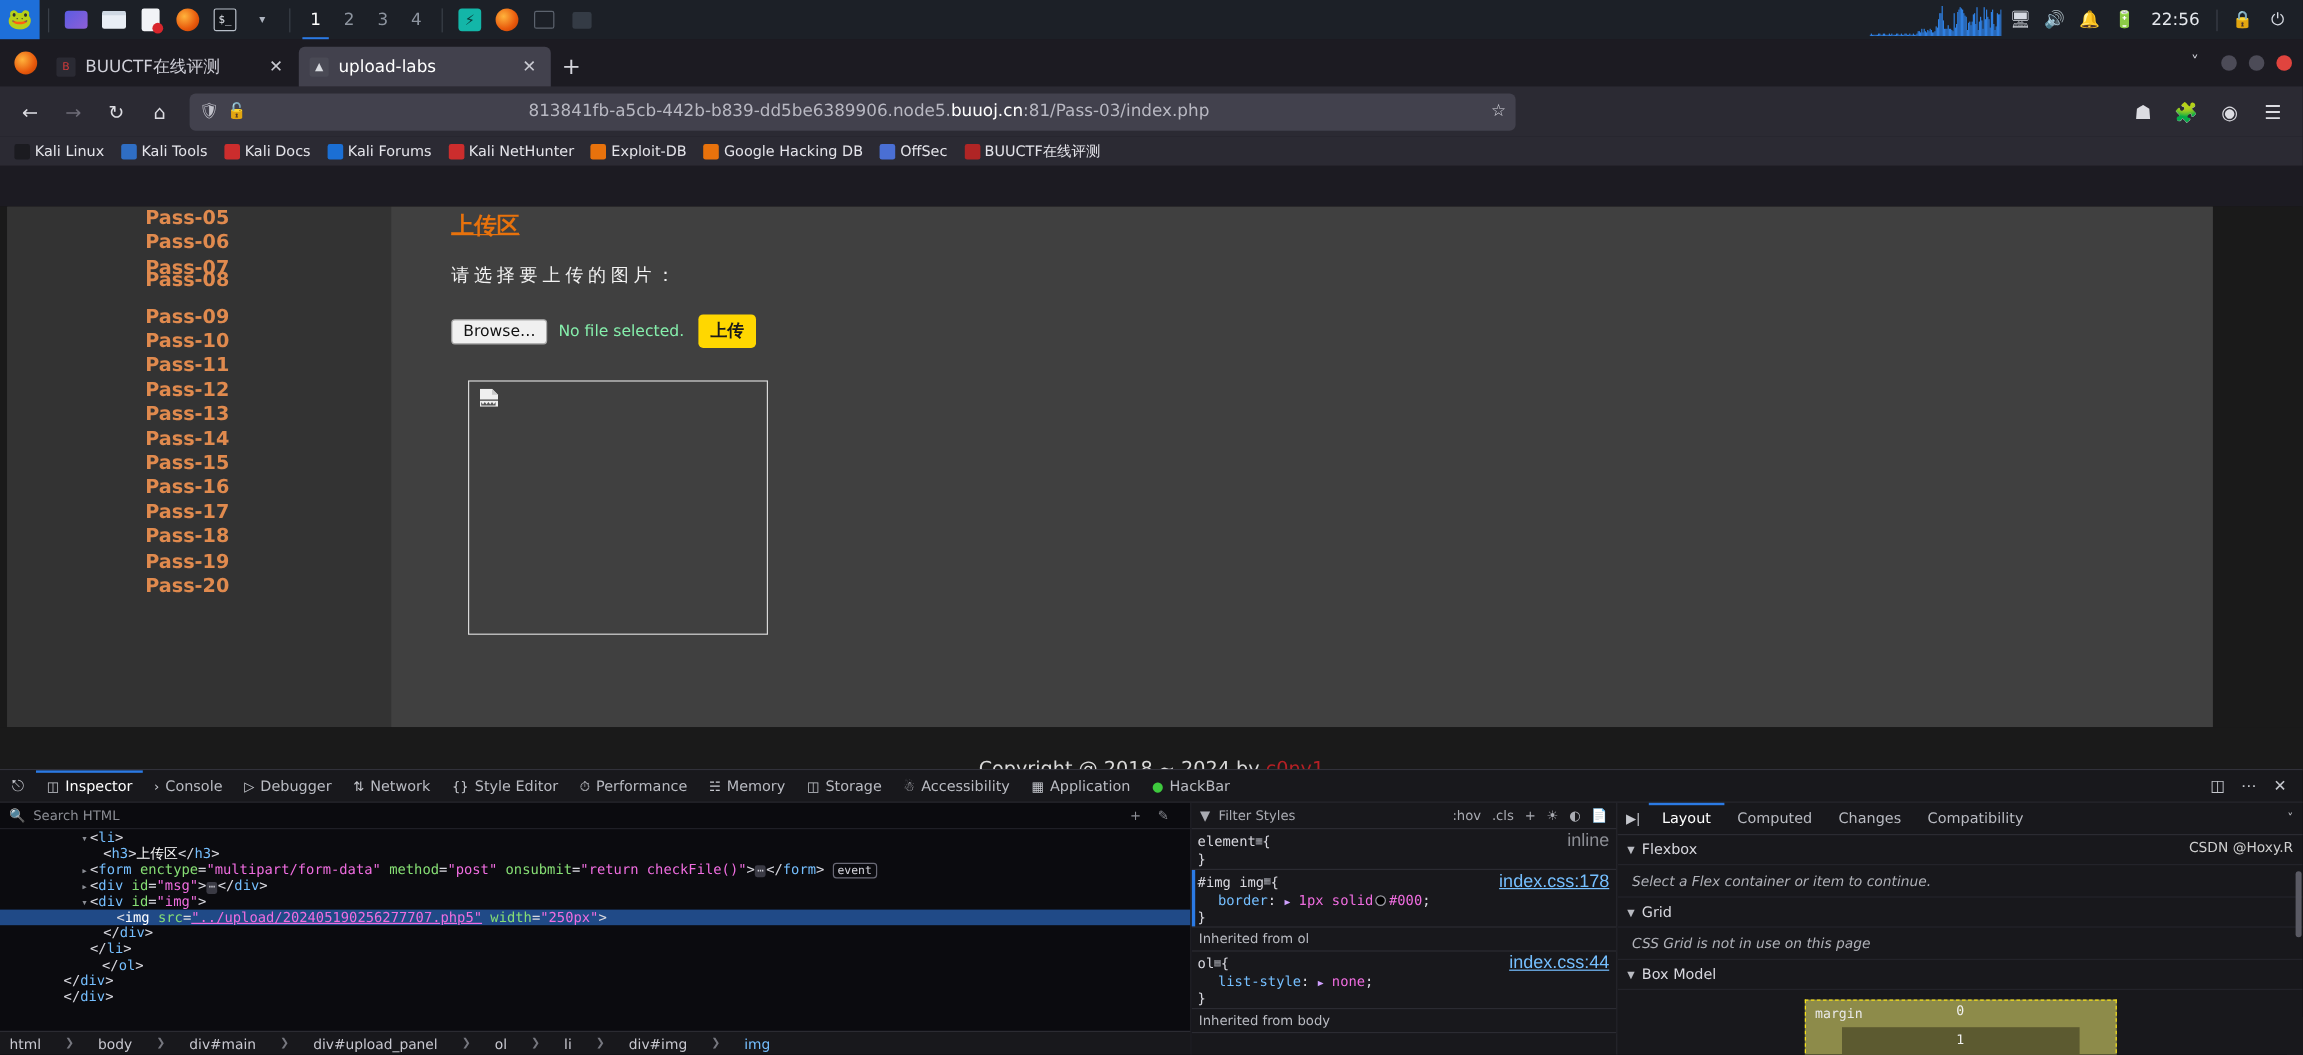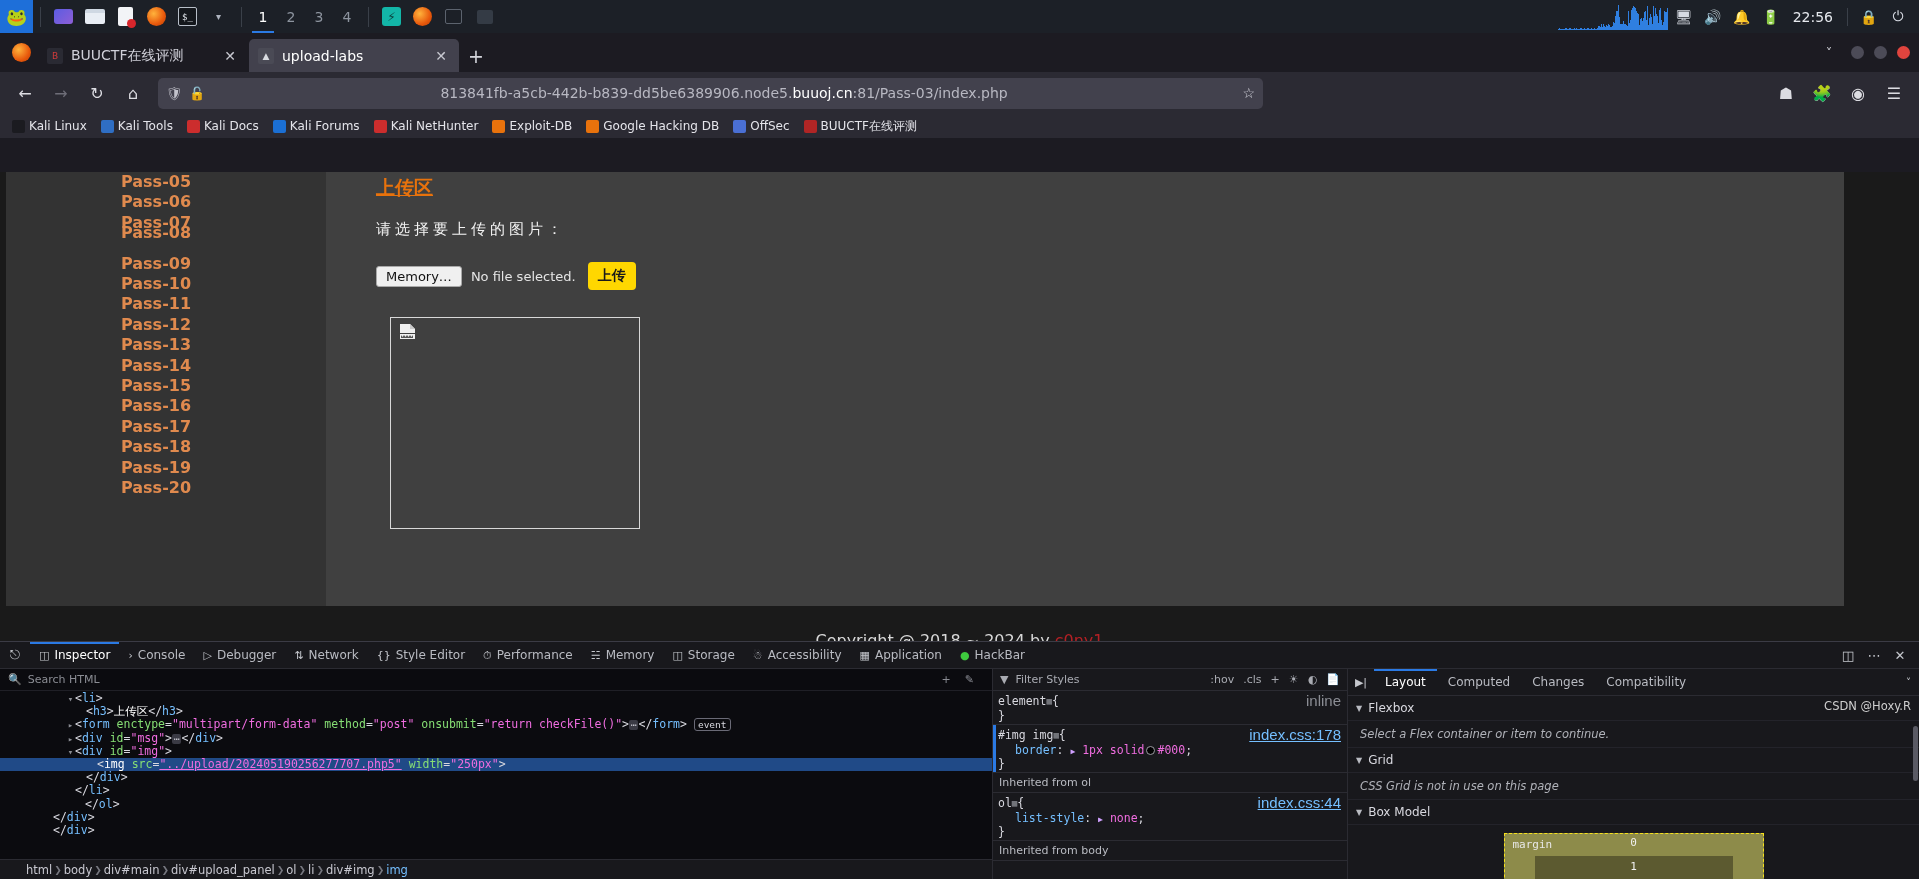--- a/index.html
+++ b/index.html
@@ -122,21 +122,21 @@
   #up-title { position:absolute; left:50px; top:3px; font-size:19px; color:#e8720c;
               text-decoration:underline; font-weight:bold; }
   #up-prompt { position:absolute; left:50px; top:48px; font-size:15px; color:#f2f2f2;
                letter-spacing:4px; }
   #up-form { position:absolute; left:50px; top:90px; display:flex; align-items:center; gap:12px;}
   #file-ctrl { display:flex; align-items:center; height:24px; }
   #browse-btn {
     background:#f0f0f0; border:1px solid #a9a9a9; border-radius:3px; color:#111;
     font-size:13px; padding:3px 9px; line-height:1;
   }
-  #file-name { font-size:13px; color:#e5e5e5; margin-left:9px; }
+  #file-name { font-size:13px; color:#86efac; margin-left:9px; }
   #submit-btn { background:#ffd700; color:#1a1a1a; border:none; border-radius:4px;
                 font-size:14px; padding:5px 10px; font-weight:bold; }
   #img-box { position:absolute; left:64px; top:145px; width:250px; height:212px;
              border:1px solid #d8d8d8; background:#404040; }
   #broken-img { position:absolute; left:8px; top:6px; width:17px; height:15px; }
   #footer { position:absolute; left:0; top:434px; width:1919px; height:68px; background:#1a1a1a;}
   #copyright { position:absolute; width:1919px; text-align:center; top:25px;
                font-size:16px; color:#d8d8d8; }
   #copyright .author { color:#b42025; }
 
@@ -170,21 +170,21 @@
   .tag { color:#75bfff; }
   .tagname-sel { color:#ffffff; }
   .attr { color:#86de74; }
   .val { color:#f06de0; }
   .val-link { color:#f06de0; text-decoration:underline; }
   .punc { color:#d8d8df; }
   .txt { color:#ffffff; }
   .ellipsis { background:#3a3a44; border-radius:2px; padding:0 2px; font-size:9px; color:#c8c8d0;}
   .evbadge { border:1px solid #6a6a76; border-radius:3px; font-size:9.5px; padding:0 3px;
              color:#d8d8df; }
-  #breadcrumb { height:20px; display:flex; align-items:center; gap:2px; padding:0 26px;
+  #breadcrumb { height:20px; display:flex; align-items:center; gap:20px; padding:0 8px;
                 font-size:11.5px; color:#c8c8d0; background:#18181c; border-top:1px solid #2b2b32;}
   #breadcrumb .crumb.active { color:#75bfff; }
   #breadcrumb .sep { color:#76777f; font-size:9px; }
 
   #dt-rules { width:355px; display:flex; flex-direction:column; border-right:1px solid #2b2b32;
               background:#18181c; }
   #rules-toolbar { height:22px; display:flex; align-items:center; gap:7px; padding:0 7px;
                    font-size:11px; color:#a9abb2; border-bottom:1px solid #2b2b32;}
   #rules-toolbar .rt-right { margin-left:auto; display:flex; align-items:center; gap:9px;}
   #rules-list { flex:1; overflow:hidden; font-family:"DejaVu Sans Mono","Liberation Mono",monospace;
@@ -501,21 +501,21 @@
             <a class="pass-link" style="top: 244.8px;">Pass-17</a>
             <a class="pass-link" style="top: 265.2px;">Pass-18</a>
             <a class="pass-link" style="top: 285.6px;">Pass-19</a>
             <a class="pass-link" style="top: 306px;">Pass-20</a>
           </div>
         <div id="upload-panel">
           <div id="up-title">上传区</div>
           <div id="up-prompt">请选择要上传的图片：</div>
           <div id="up-form">
             <div id="file-ctrl">
-              <span id="browse-btn">Memory…</span>
+              <span id="browse-btn">Browse…</span>
               <span id="file-name">No file selected.</span>
             </div>
             <button id="submit-btn">上传</button>
           </div>
           <div id="img-box">
             <svg id="broken-img" viewBox="0 0 17 15">
               <path d="M1 0h10l5 5v4H1z" fill="#efefef"></path>
               <path d="M11 0l5 5h-5z" fill="#c9c9c9"></path>
               <path d="M1 10h15v5H1z" fill="#efefef"></path>
               <path d="M2 11l1.5 2L5 11l1.5 2L8 11l1.5 2L11 11l1.5 2L14 11v3H2z" fill="#555"></path>

